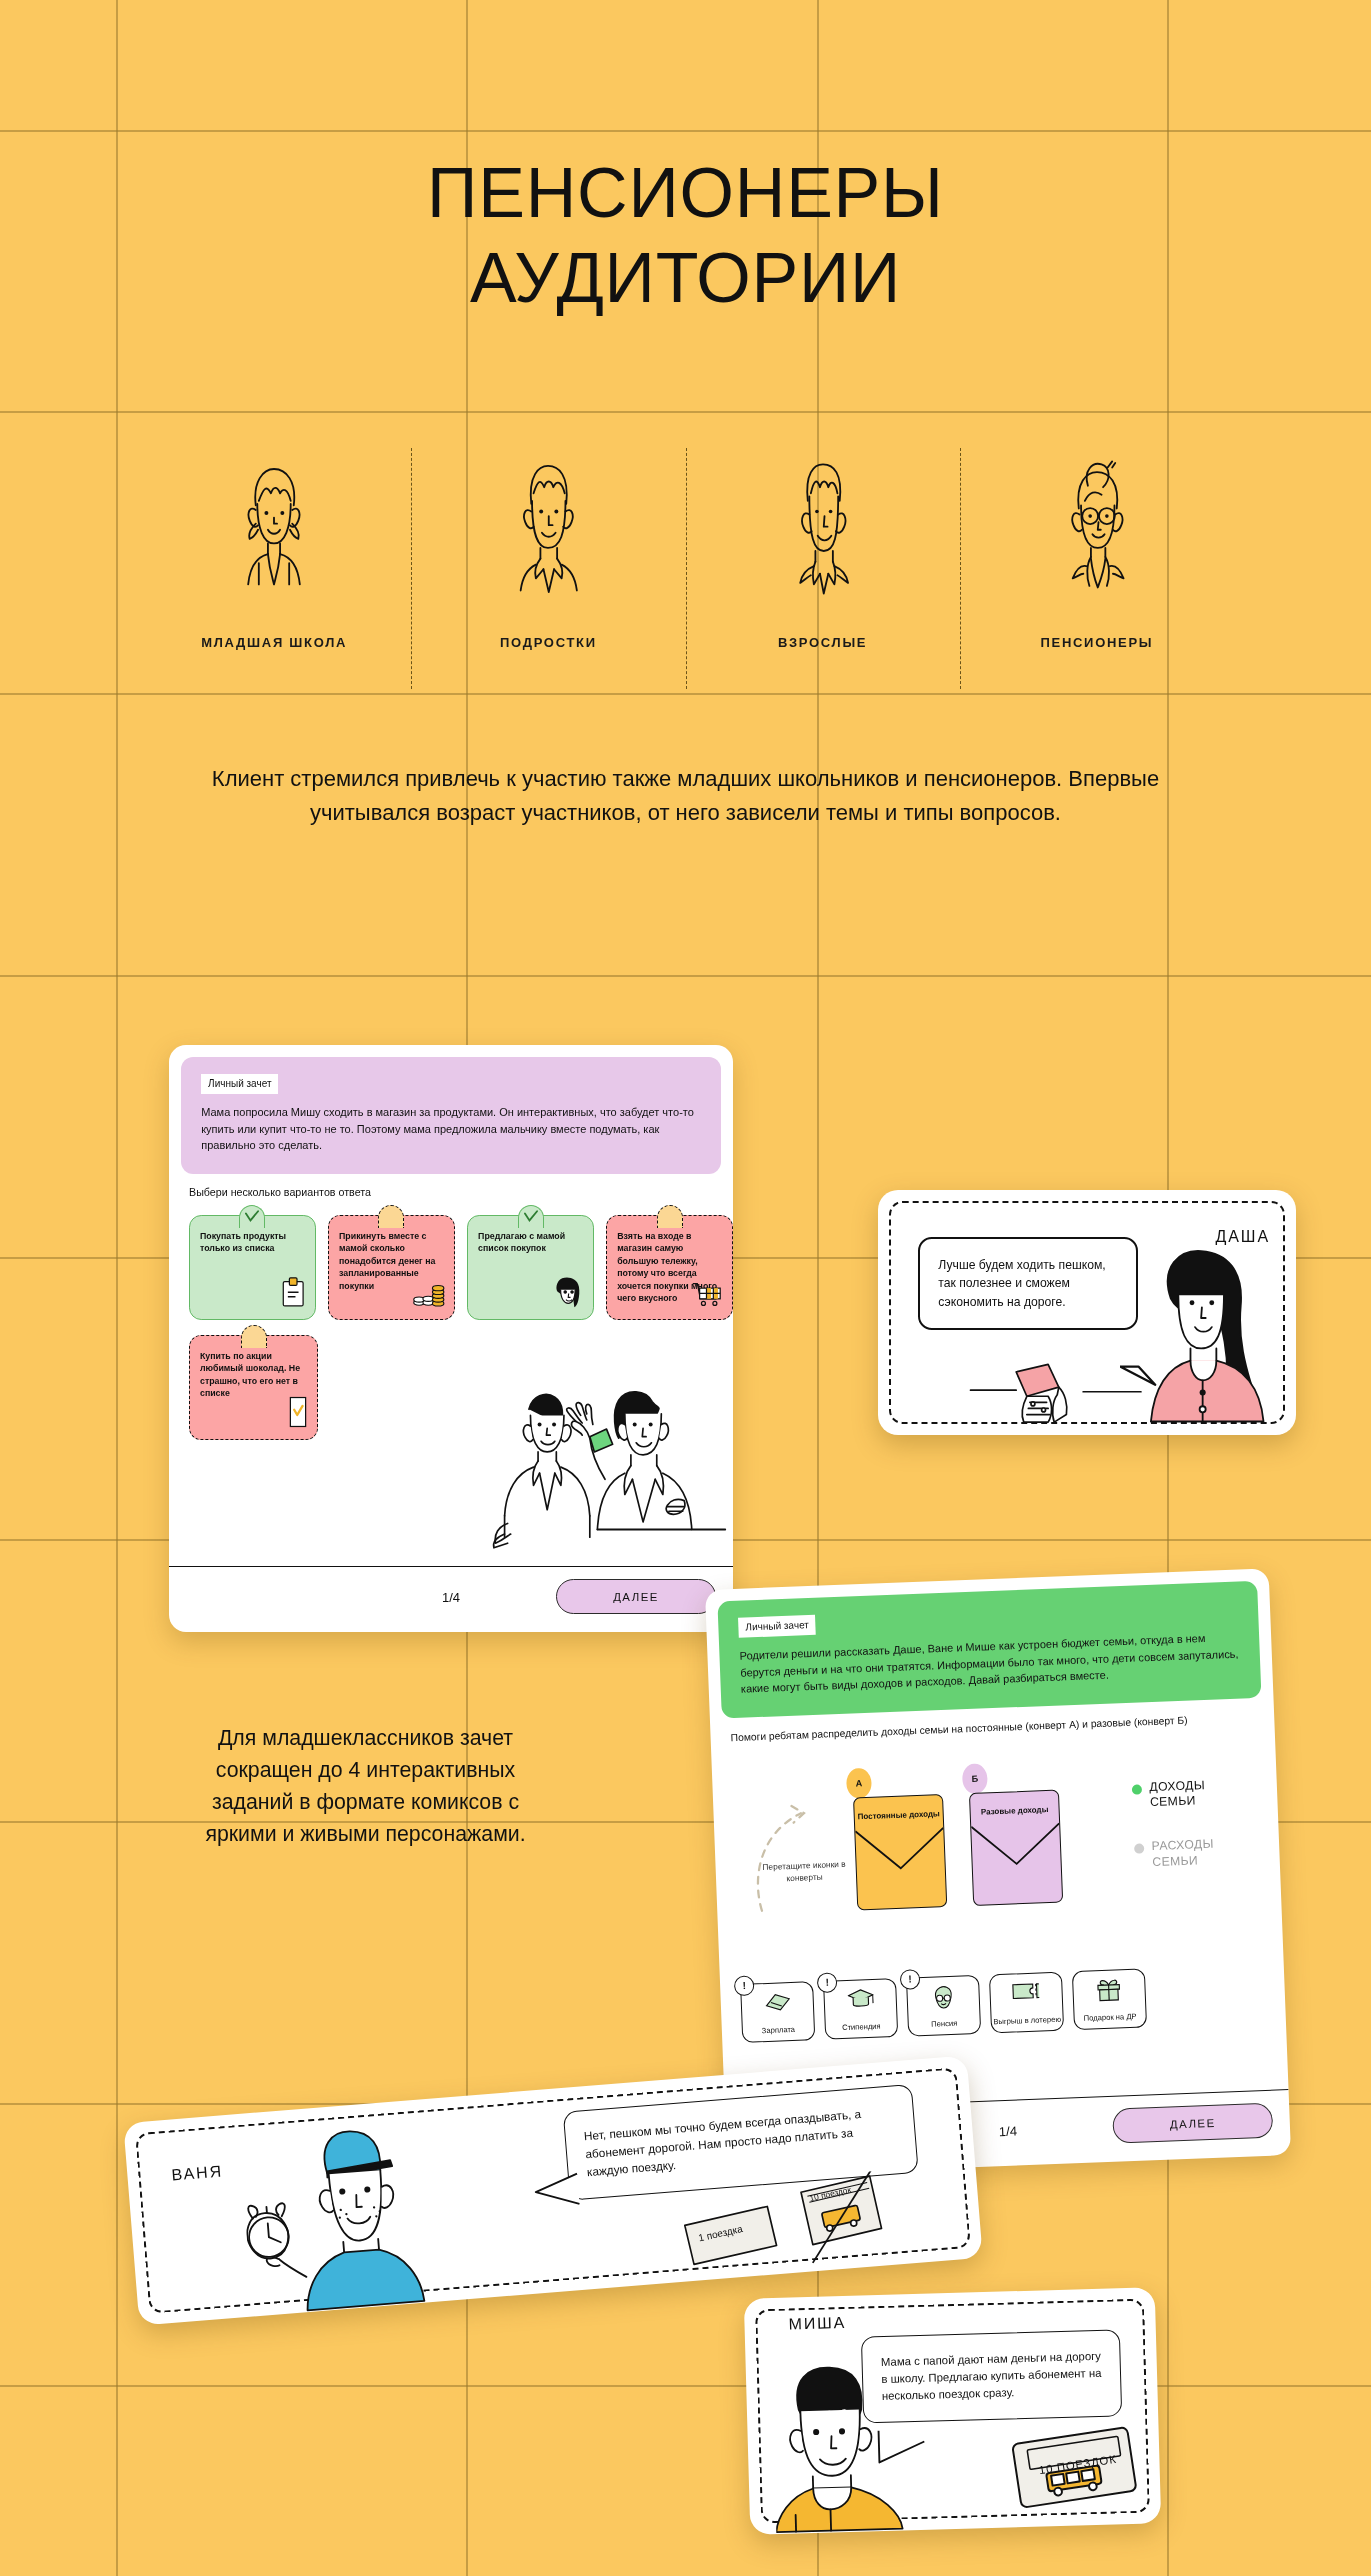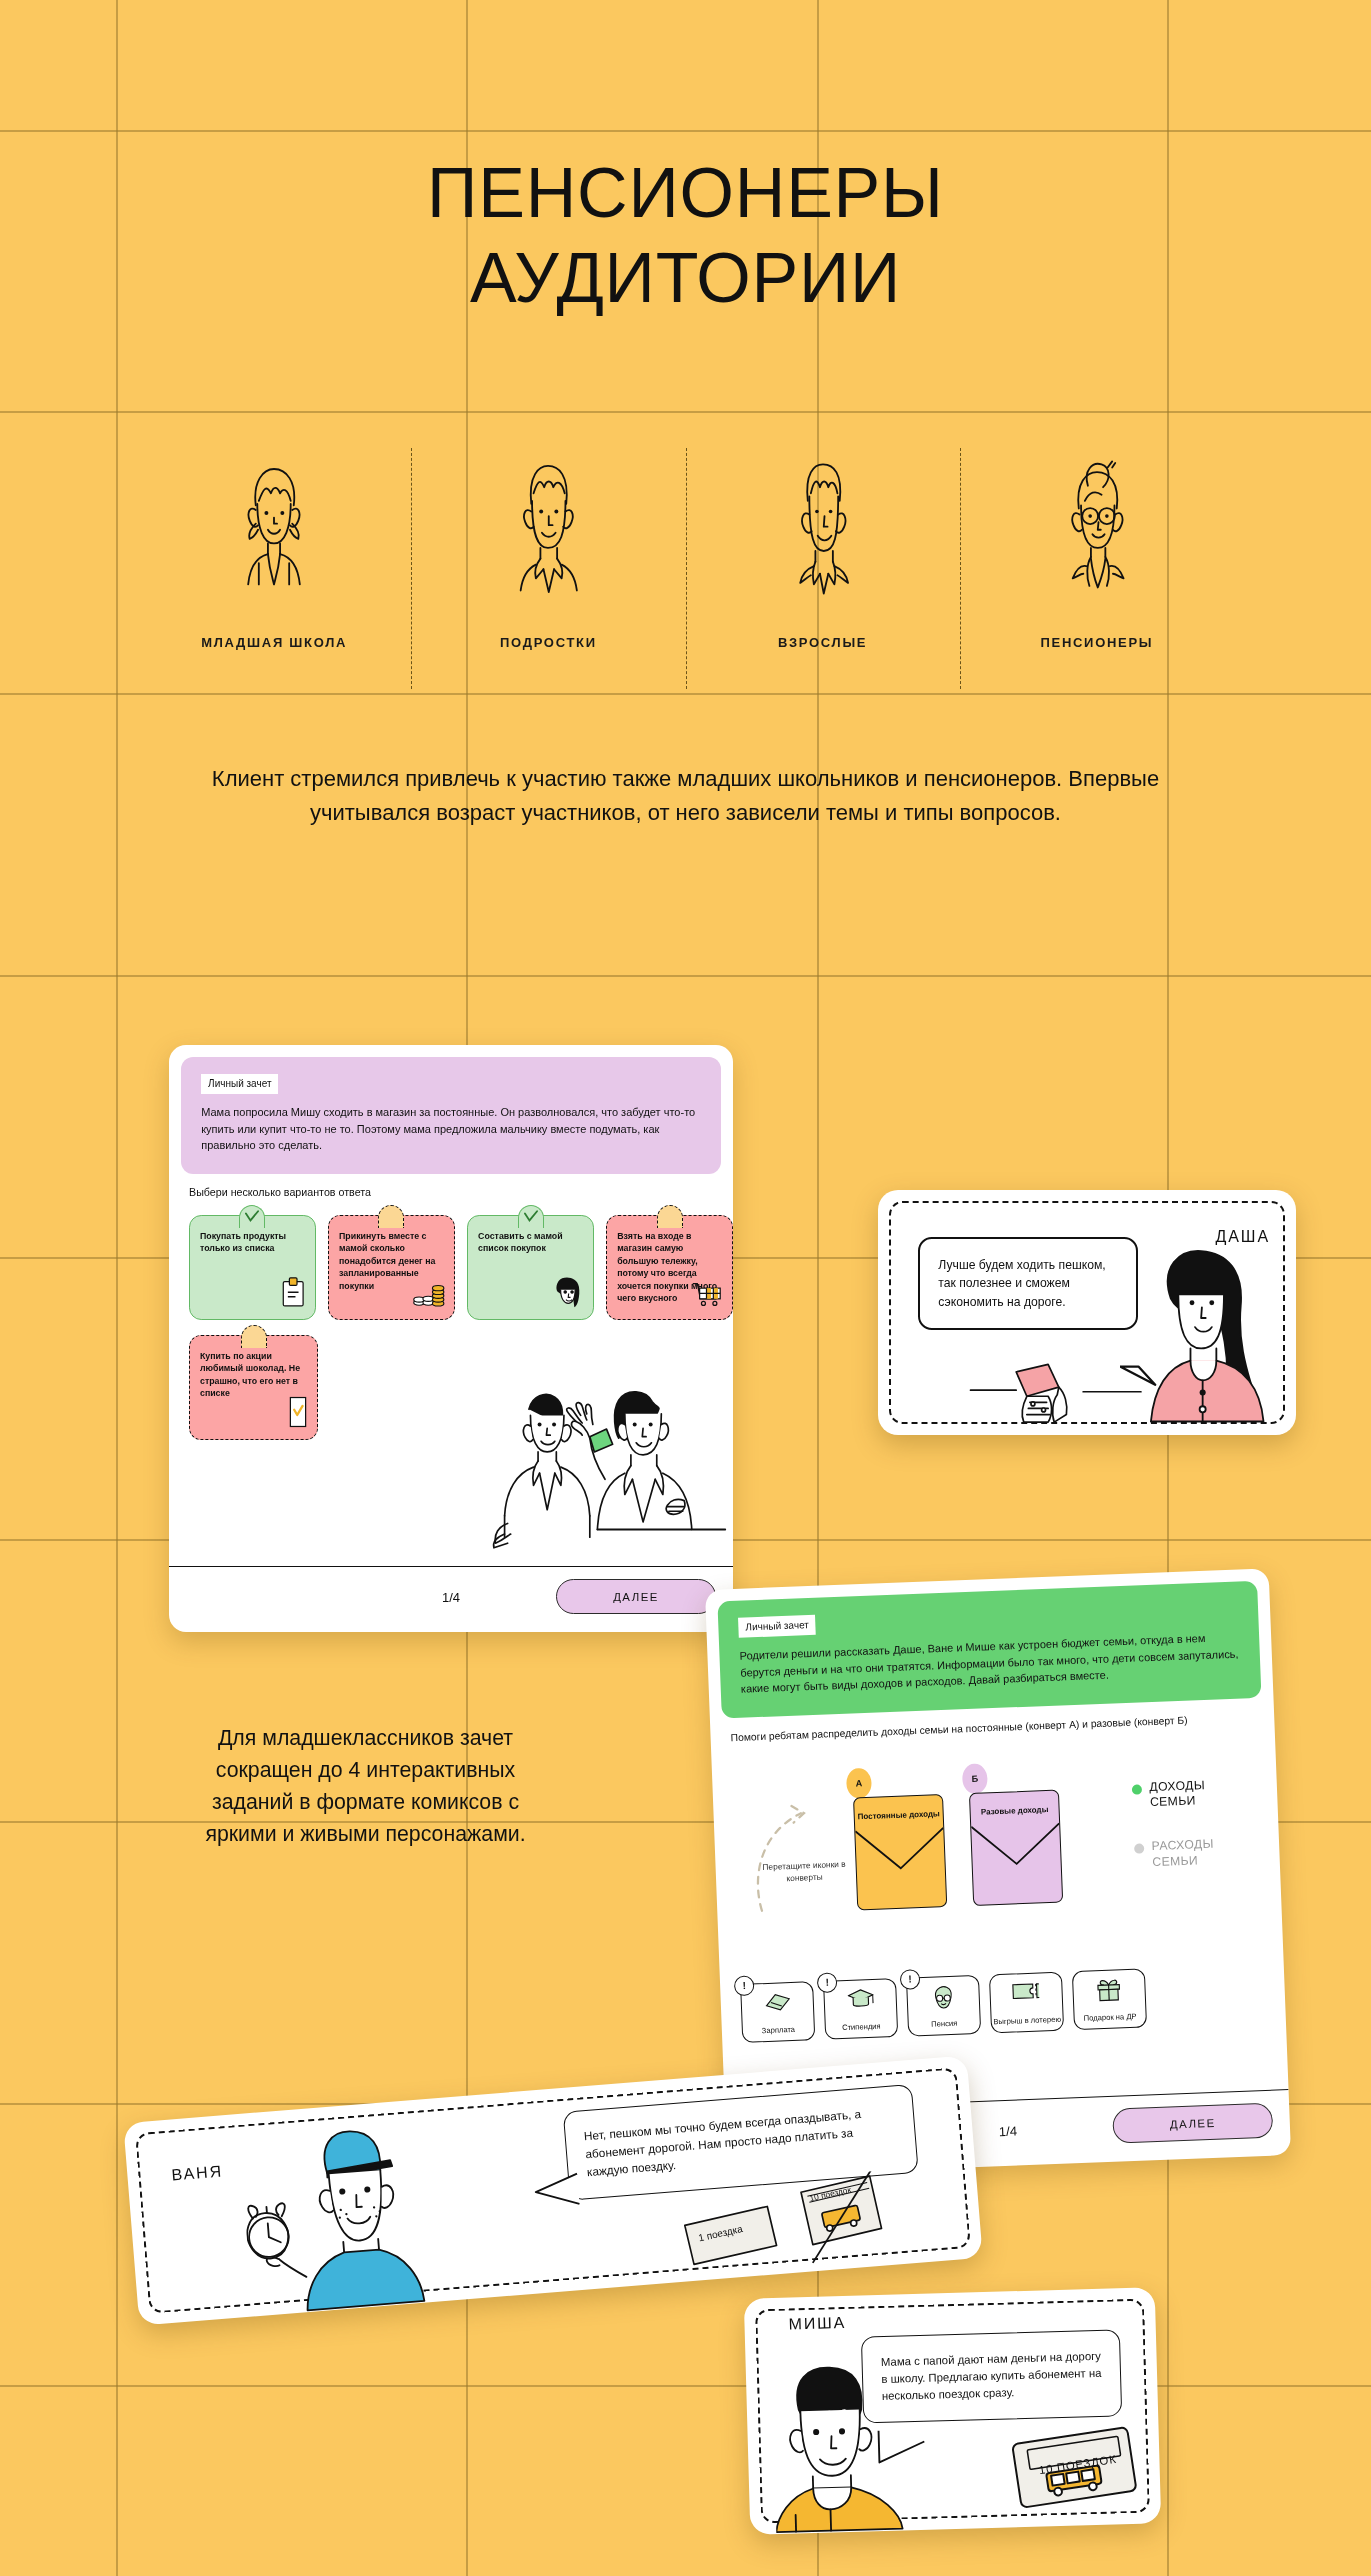--- a/index.html
+++ b/index.html
@@ -294,21 +294,21 @@
     <div class="plabel">ПЕНСИОНЕРЫ</div>
   </div>
 </div>
 
 <p id="intro">Клиент стремился привлечь к участию также младших школьников и пенсионеров. Впервые учитывался возраст участников, от него зависели темы и типы вопросов.</p>
 
 <div class="wcard" id="quiz1">
 
   <div class="banner purple">
     <span class="badge">Личный зачет</span>
-    <p>Мама попросила Мишу сходить в магазин за постоянные. Он разволновался, что забудет что-то купить или купит что-то не то. Поэтому мама предложила мальчику вместе подумать, как правильно это сделать.</p>
+    <p>Мама попросила Мишу сходить в магазин за продуктами. Он интерактивных, что забудет что-то купить или купит что-то не то. Поэтому мама предложила мальчику вместе подумать, как правильно это сделать.</p>
   </div>
 
   <div class="q-instr">Выбери несколько вариантов ответа</div>
 
   <div class="opts">
 
     <div class="opt sel">
       <div class="notch"></div>
       <svg class="check" width="18.3" height="15.2" viewBox="0 0 24 20" fill="none" stroke="#2e7d32" stroke-width="2.4" stroke-linecap="round">
           <path d="M4 6 L10 15 L20 3"></path>
@@ -339,21 +339,21 @@
           <ellipse cx="33" cy="8" rx="7.5" ry="3.4" fill="#f0b429"></ellipse>
         </svg>
       </span>
     </div>
 
     <div class="opt sel">
       <div class="notch"></div>
       <svg class="check" width="18.3" height="15.2" viewBox="0 0 24 20" fill="none" stroke="#2e7d32" stroke-width="2.4" stroke-linecap="round">
           <path d="M4 6 L10 15 L20 3"></path>
         </svg>
-      <span>Составить с мамой список покупок</span>
+      <span>Предлагаю с мамой список покупок</span>
       <span class="oicon">
         <svg width="30.5" height="32" viewBox="0 0 40 42" fill="none" stroke="#111" stroke-width="1.5">
           <path d="M8 22 C2 20 4 6 12 3 C20 0 32 3 34 14 C36 26 32 40 28 41 L26 26 C20 28 12 26 8 22 Z" fill="#111" stroke="none"></path>
           <path d="M10 18 C10 30 15 36 20 36 C25 36 29 30 29 18" fill="#fff"></path>
           <circle cx="16" cy="21" r="1.6" fill="#111"></circle>
             <circle cx="25" cy="21" r="1.6" fill="#111"></circle>
           <path d="M20.5 23 L20 28 L23 28"></path>
           <path d="M17 31 C19 33.5 23 33.5 25 31"></path>
         </svg>
       </span>

